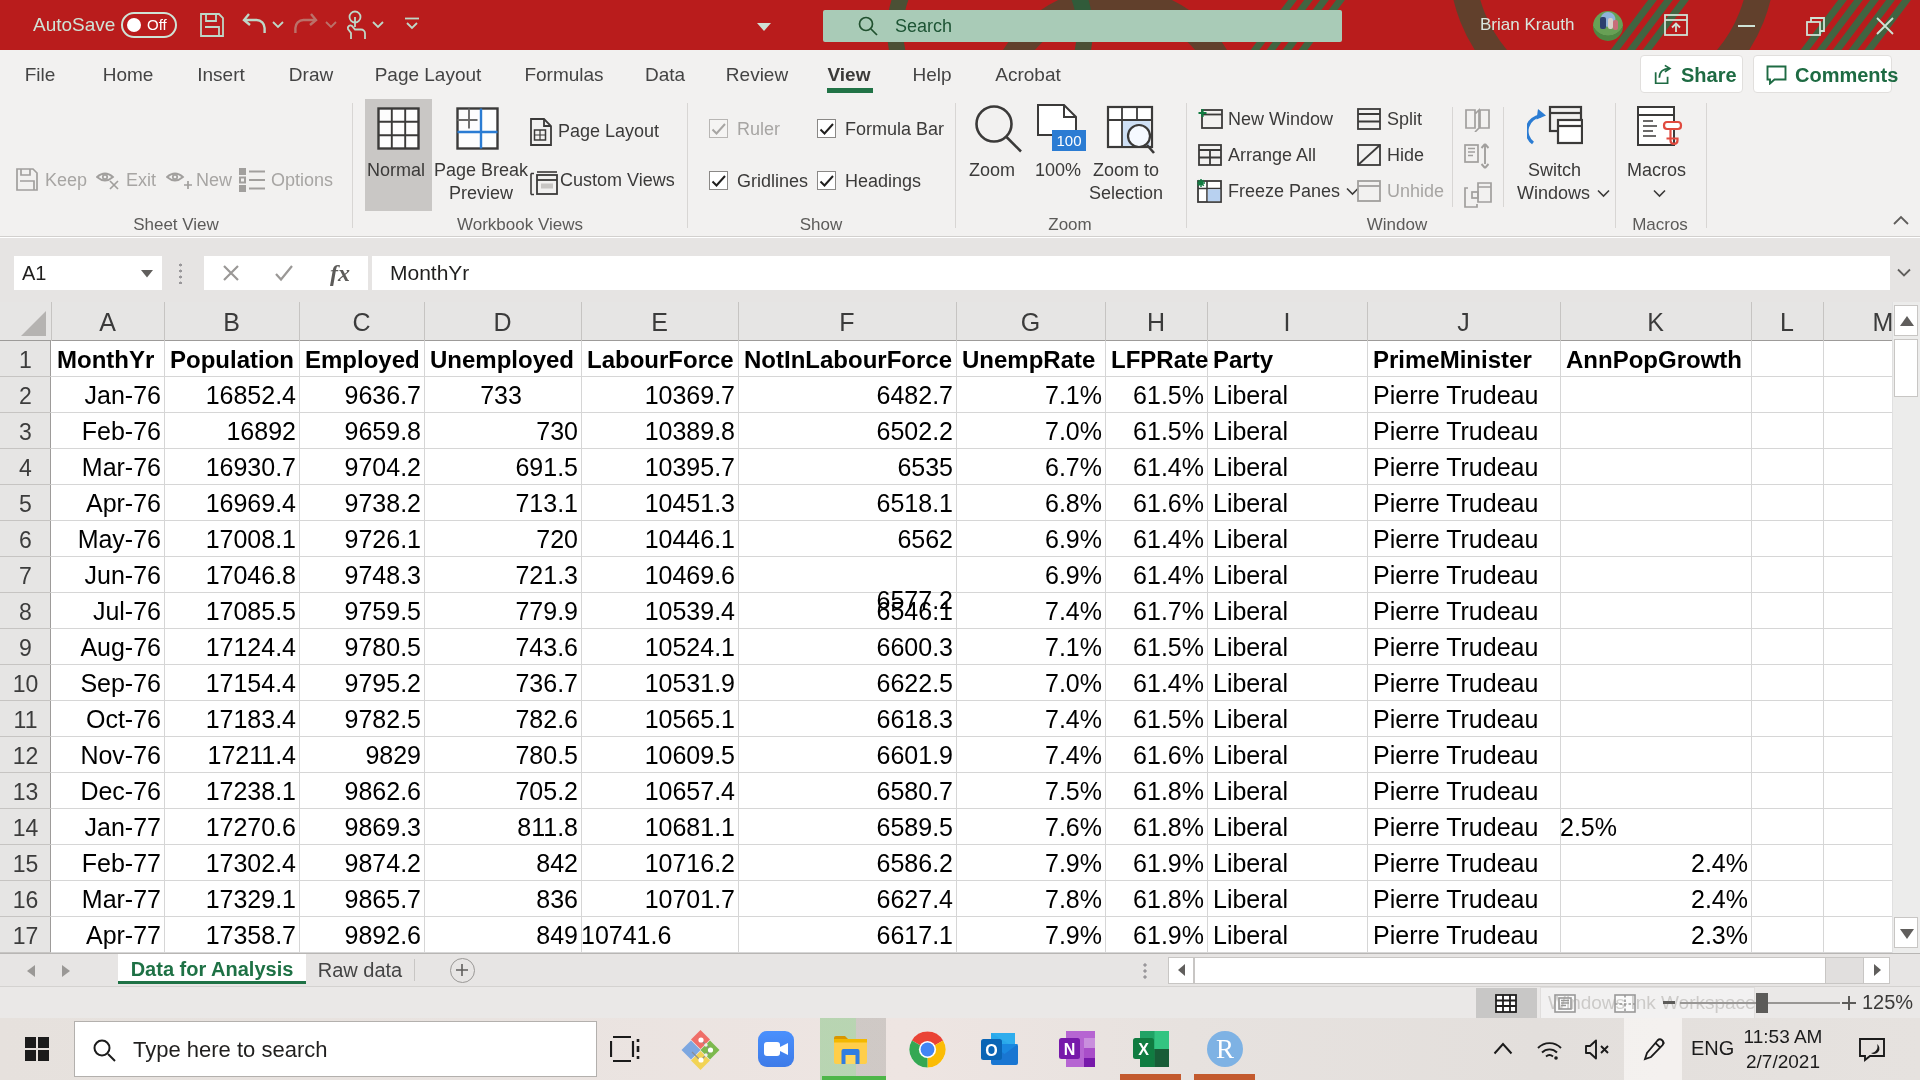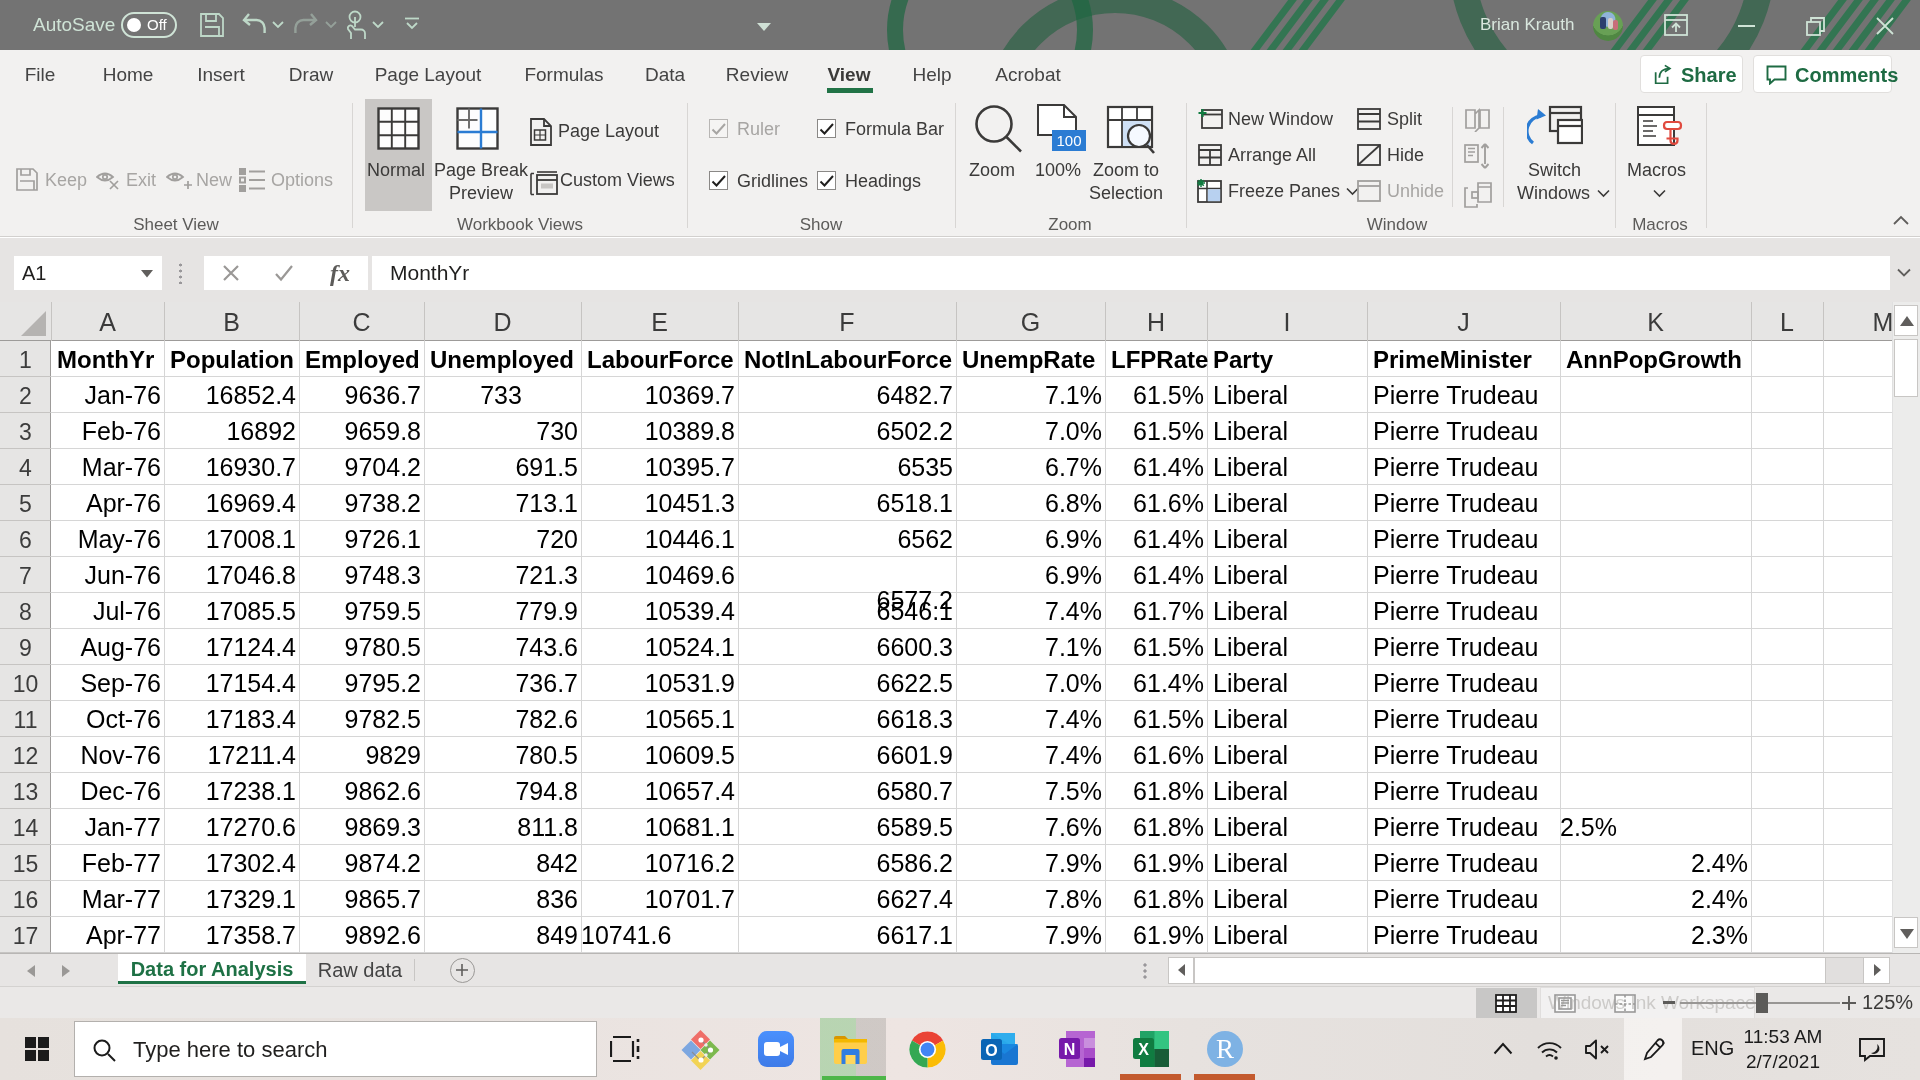--- a/index.html
+++ b/index.html
@@ -1,18 +1,18 @@
 <!DOCTYPE html>
 <html><head><meta charset="utf-8"><style>
 *{margin:0;padding:0;box-sizing:border-box}
 html,body{width:1920px;height:1080px;overflow:hidden;font-family:"Liberation Sans",sans-serif}
 #app{position:absolute;inset:0;width:1920px;height:1080px;background:#fff}
 .abs{position:absolute}
 
-#title{position:absolute;left:0;top:0;width:1920px;height:50px;background:#737373;overflow:hidden}
+#title{position:absolute;left:0;top:0;width:1920px;height:50px;background:#b91c1c;overflow:hidden}
 #title svg.deco{position:absolute;left:0;top:0}
 .tb-txt{position:absolute;color:#cfe3d6;font-size:18px;line-height:50px}
 
 #tabrow{position:absolute;left:0;top:50px;width:1920px;height:47px;background:#f2f1f0}
 .rtab{position:absolute;top:0;height:47px;line-height:50px;font-size:19px;color:#444;text-align:center}
 
 #ribbon{position:absolute;left:0;top:97px;width:1920px;height:140px;background:#f2f1f0;border-bottom:1px solid #d2d0ce}
 .gsep{position:absolute;top:6px;height:125px;width:1px;background:#d8d6d4}
 .glabel{position:absolute;font-size:17px;color:#5c5b59;text-align:center;top:118px}
 .rlbl{position:absolute;font-size:18px;color:#3b3a39;white-space:nowrap}
@@ -102,20 +102,27 @@
  <svg class="abs" style="left:372px;top:20px" width="12" height="9" viewBox="0 0 12 9" fill="none" stroke="#bed8c8" stroke-width="1.8">
         <path d="M1 2 l5 5 l5 -5"></path>
       </svg>
  <svg class="abs" style="left:404px;top:17px" width="16" height="15" viewBox="0 0 16 15" fill="none" stroke="#bed8c8" stroke-width="1.8">
    <path d="M1 1.5 h14"></path>
         <path d="M3 6 l5 5 l5 -5"></path>
  </svg>
  <svg class="abs" style="left:756px;top:22px" width="16" height="10" viewBox="0 0 16 10" fill="#cfe0d5">
         <path d="M1 1 h14 l-7 8 z"></path>
       </svg>
+ <div class="abs" style="left:823px;top:10px;width:519px;height:32px;background:#a9cbb7;border-radius:2px">
+   <svg class="abs" style="left:34px;top:5px" width="22" height="22" viewBox="0 0 22 22" fill="none" stroke="#21512f" stroke-width="1.7">
+     <circle cx="9" cy="9" r="6.5"></circle>
+          <path d="M14 14 L20 20"></path>
+   </svg>
+   <div class="abs" style="left:72px;top:0;color:#1d5434;font-size:18px;line-height:32px">Search</div>
+ </div>
  <div class="tb-txt" style="left:1480px;color:#d9e7de;font-size:17px">Brian Krauth</div>
  <div class="abs" style="left:1593px;top:11px;width:30px;height:30px;border-radius:50%;overflow:hidden;background:radial-gradient(circle at 50% 28%,#8fb3d9 0 26%,#68a055 30% 60%,#4f8742 62% 100%)">
    <div class="abs" style="left:7px;top:6px;width:6px;height:12px;background:#2c3f6e;border-radius:2px"></div>
    <div class="abs" style="left:15px;top:7px;width:5px;height:11px;background:#d8d0c8;border-radius:2px"></div>
    <div class="abs" style="left:20px;top:9px;width:5px;height:10px;background:#c86e78;border-radius:2px"></div>
  </div>
  <svg class="abs" style="left:1664px;top:14px" width="24" height="22" viewBox="0 0 24 22" fill="none" stroke="#cfe3d6" stroke-width="1.8">
    <rect x="1" y="1" width="22" height="20"></rect>
         <path d="M1 6 h22"></path>
         <path d="M12 18 v-8"></path>
@@ -555,21 +562,21 @@
 <div class="cell" style="left:424px;top:737px;width:154px;text-align:right">780.5</div>
 <div class="cell" style="left:581px;top:737px;width:154px;text-align:right">10609.5</div>
 <div class="cell" style="left:738px;top:737px;width:215px;text-align:right">6601.9</div>
 <div class="cell" style="left:956px;top:737px;width:146px;text-align:right">7.4%</div>
 <div class="cell" style="left:1105px;top:737px;width:99px;text-align:right">61.6%</div>
 <div class="cell" style="left:1213px;top:737px;width:151px;text-align:left">Liberal</div>
 <div class="cell" style="left:1373px;top:737px;width:184px;text-align:left">Pierre Trudeau</div>
 <div class="cell" style="left:51px;top:773px;width:110px;text-align:right">Dec-76</div>
 <div class="cell" style="left:164px;top:773px;width:132px;text-align:right">17238.1</div>
 <div class="cell" style="left:299px;top:773px;width:122px;text-align:right">9862.6</div>
-<div class="cell" style="left:424px;top:773px;width:154px;text-align:right">794.8</div>
+<div class="cell" style="left:424px;top:773px;width:154px;text-align:right">705.2</div>
 <div class="cell" style="left:581px;top:773px;width:154px;text-align:right">10657.4</div>
 <div class="cell" style="left:738px;top:773px;width:215px;text-align:right">6580.7</div>
 <div class="cell" style="left:956px;top:773px;width:146px;text-align:right">7.5%</div>
 <div class="cell" style="left:1105px;top:773px;width:99px;text-align:right">61.8%</div>
 <div class="cell" style="left:1213px;top:773px;width:151px;text-align:left">Liberal</div>
 <div class="cell" style="left:1373px;top:773px;width:184px;text-align:left">Pierre Trudeau</div>
 <div class="cell" style="left:51px;top:809px;width:110px;text-align:right">Jan-77</div>
 <div class="cell" style="left:164px;top:809px;width:132px;text-align:right">17270.6</div>
 <div class="cell" style="left:299px;top:809px;width:122px;text-align:right">9869.3</div>
 <div class="cell" style="left:424px;top:809px;width:154px;text-align:right">811.8</div>

